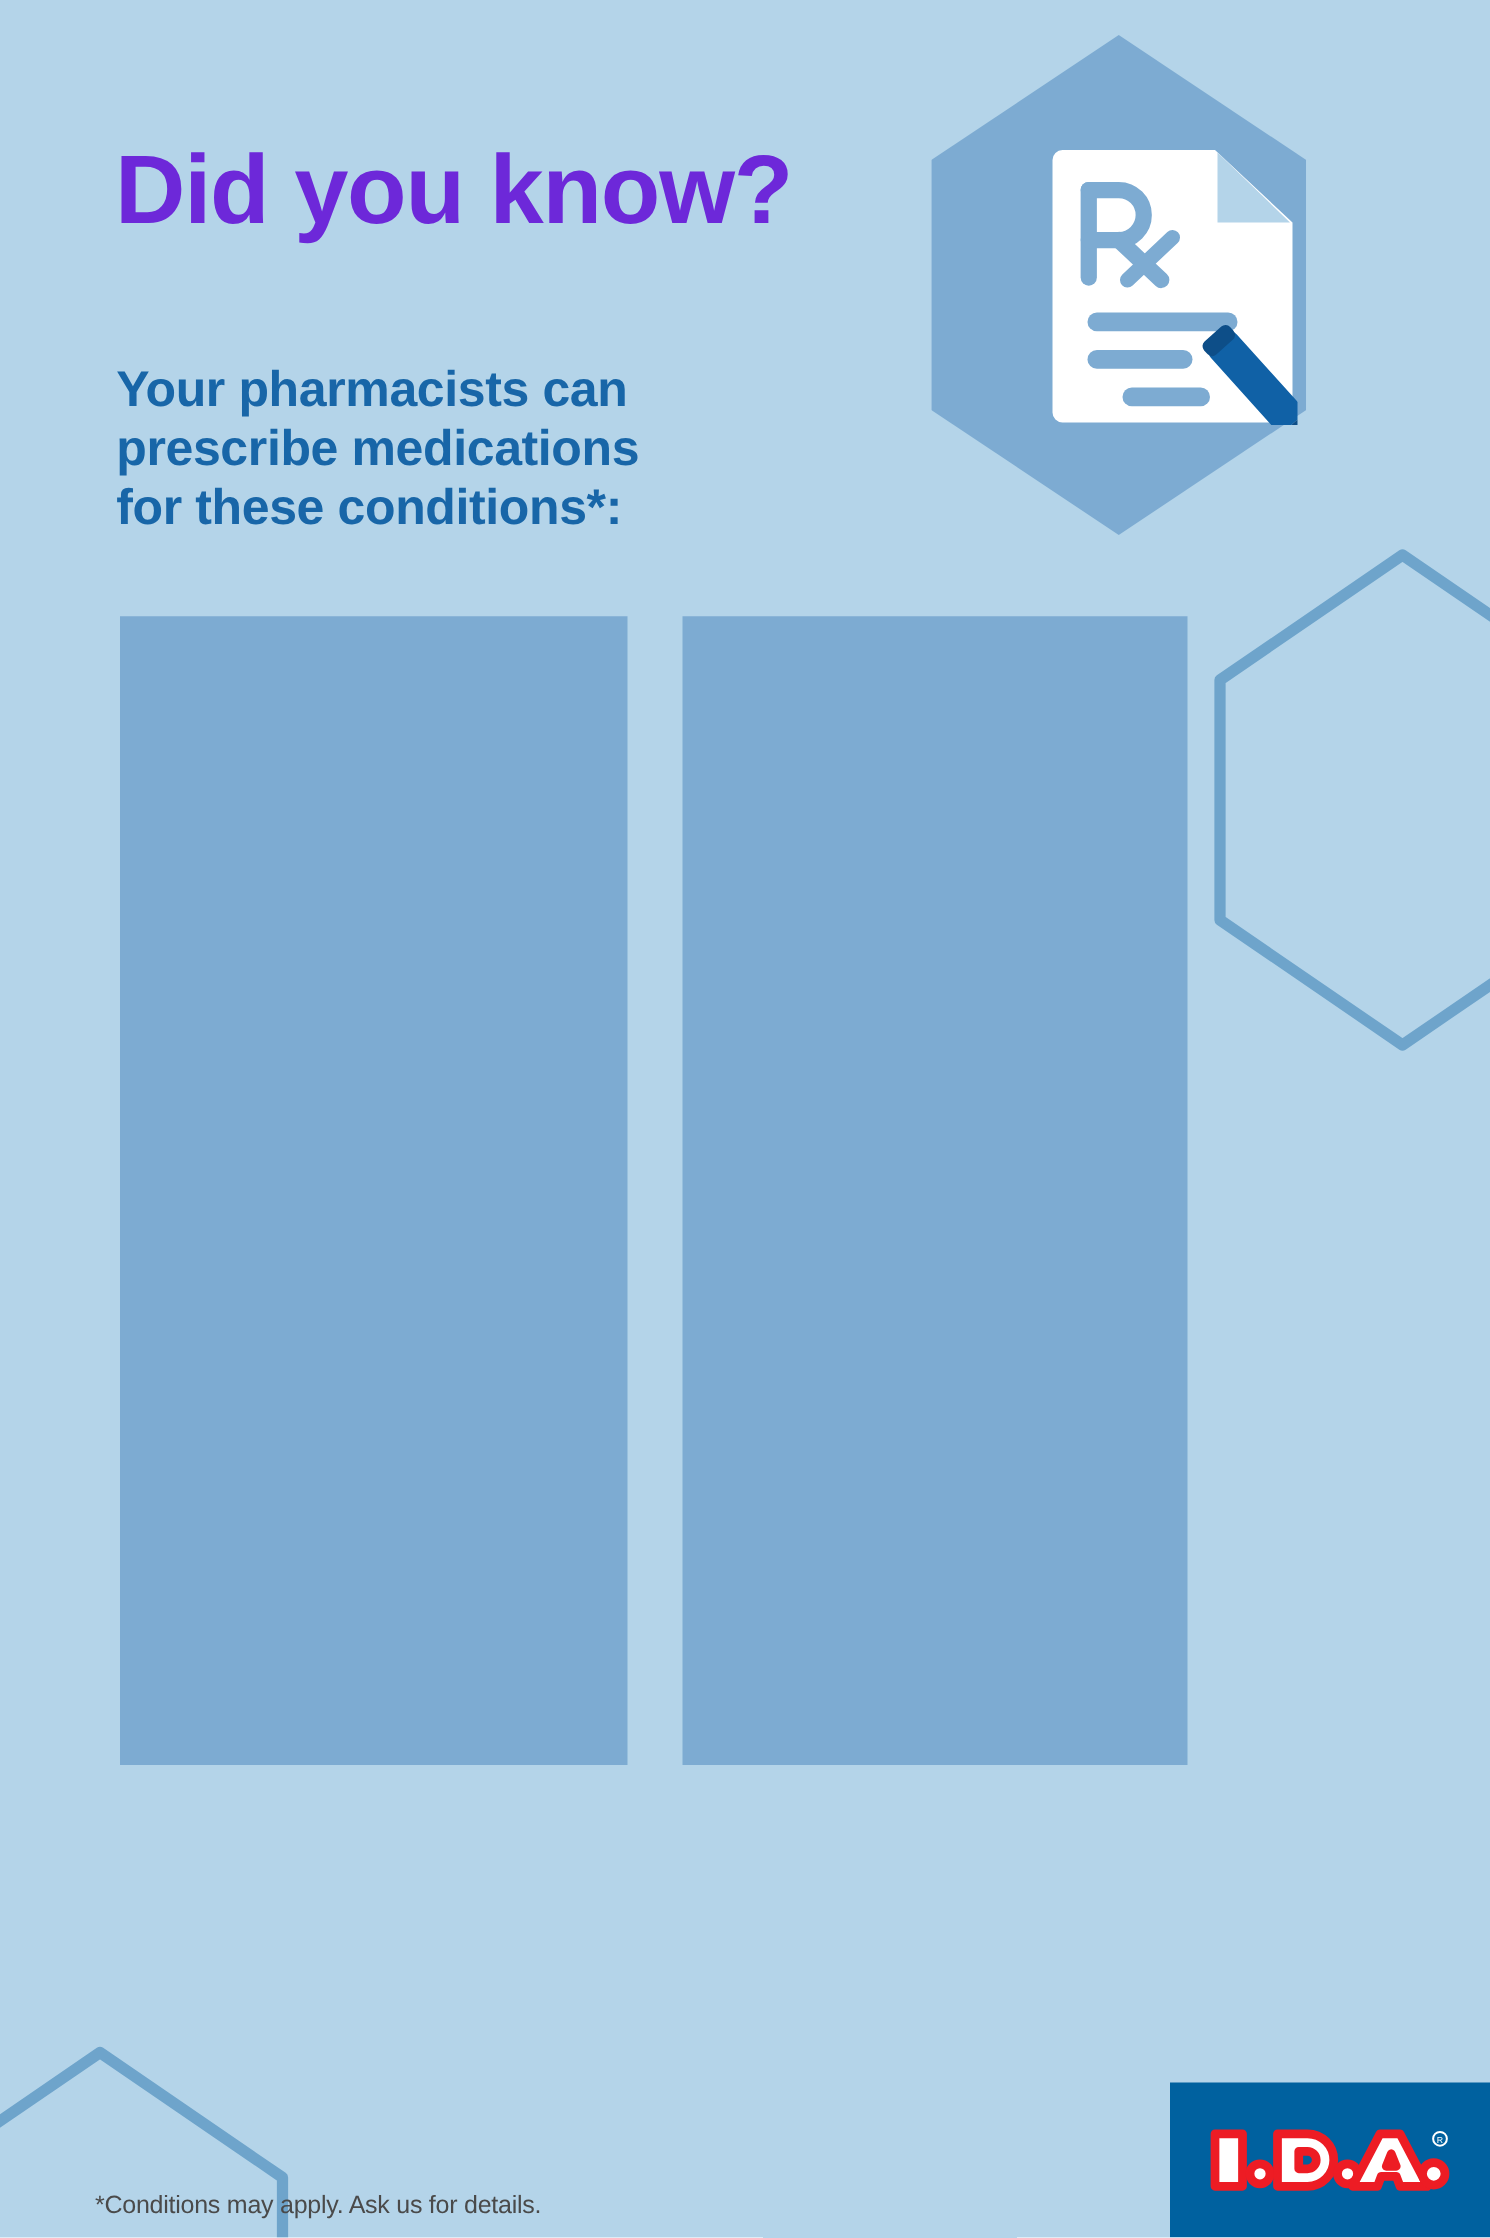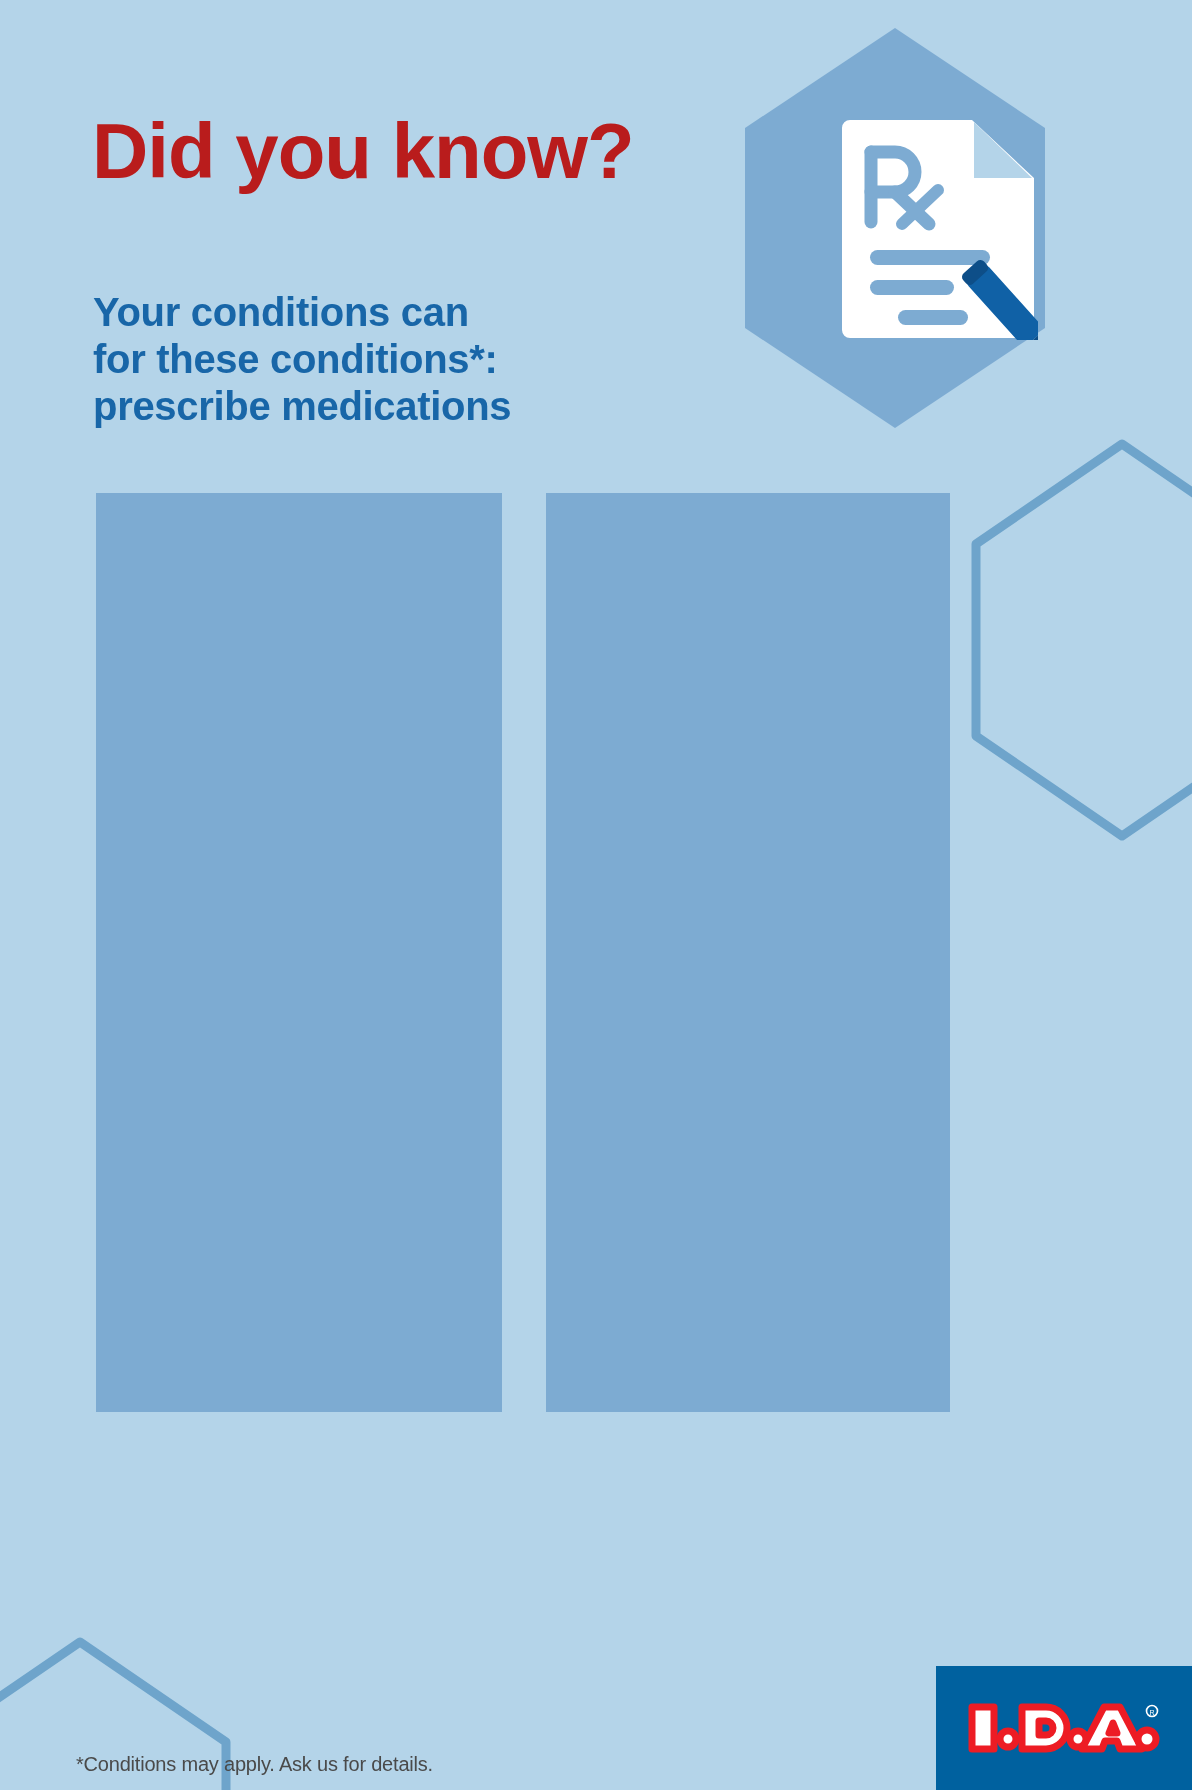--- a/index.html
+++ b/index.html
@@ -63,21 +63,21 @@
 
   
   .title {
     position: absolute;
     left: 92px;
     top: 112px;
     margin: 0;
     font-size: 78px;
     line-height: 1.0;
     font-weight: bold;
-    color: #b91c1c;
+    color: #6d28d9;
     letter-spacing: -1px;
   }
 
   .subtitle {
     position: absolute;
     left: 93px;
     top: 289px;
     margin: 0;
     font-size: 40px;
     line-height: 1.18;
@@ -170,23 +170,23 @@
         <rect x="134" y="150" width="28" height="88" rx="5" fill="#1061a6"></rect>
         <rect x="134" y="142" width="28" height="14" rx="5" fill="#0d4e88"></rect>
         <path d="M134 238 h28 l-14 22 z" fill="#0d4e88"></path>
       </g>
     </svg>
   </div>
 
   <h1 class="title">Did you know?</h1>
 
   <h2 class="subtitle">
-    <span class="line">Your conditions can</span>
+    <span class="line">Your pharmacists can</span>
+    <span class="line">prescribe medications</span>
     <span class="line">for these conditions*:</span>
-    <span class="line">prescribe medications</span>
   </h2>
 
   <div class="panels">
     <div class="panel panel-left"></div>
     <div class="panel panel-right"></div>
   </div>
 
   <p class="footnote">*Conditions may apply. Ask us for details.</p>
 
   <div class="logo-box">

